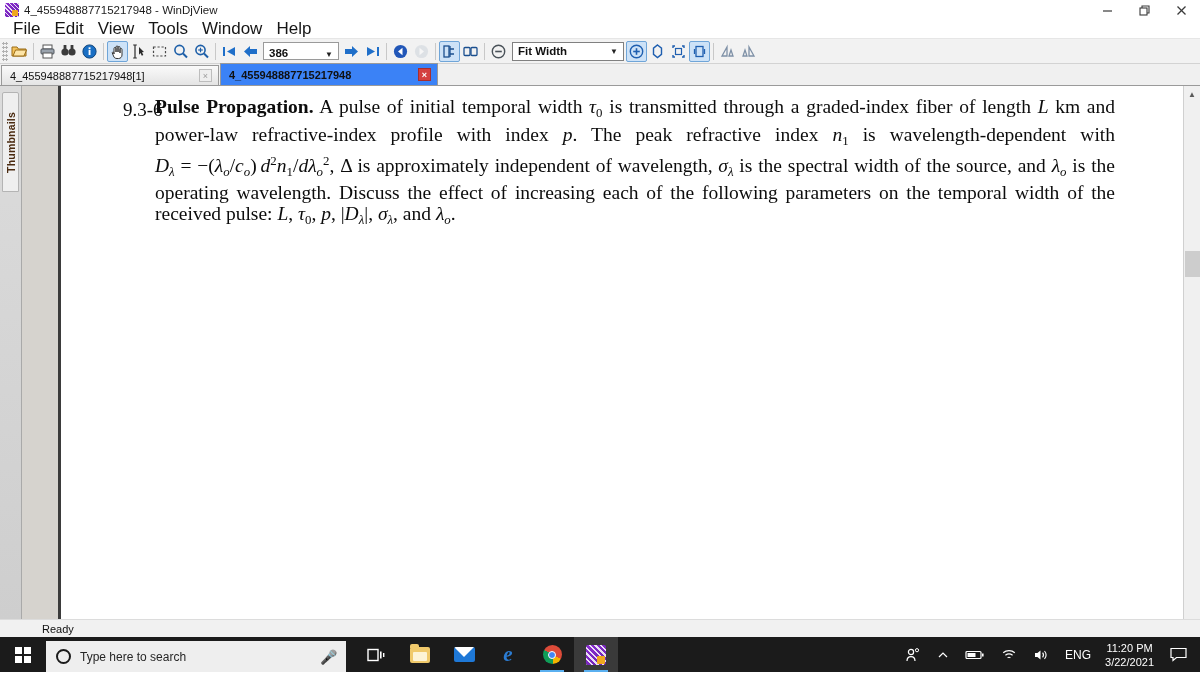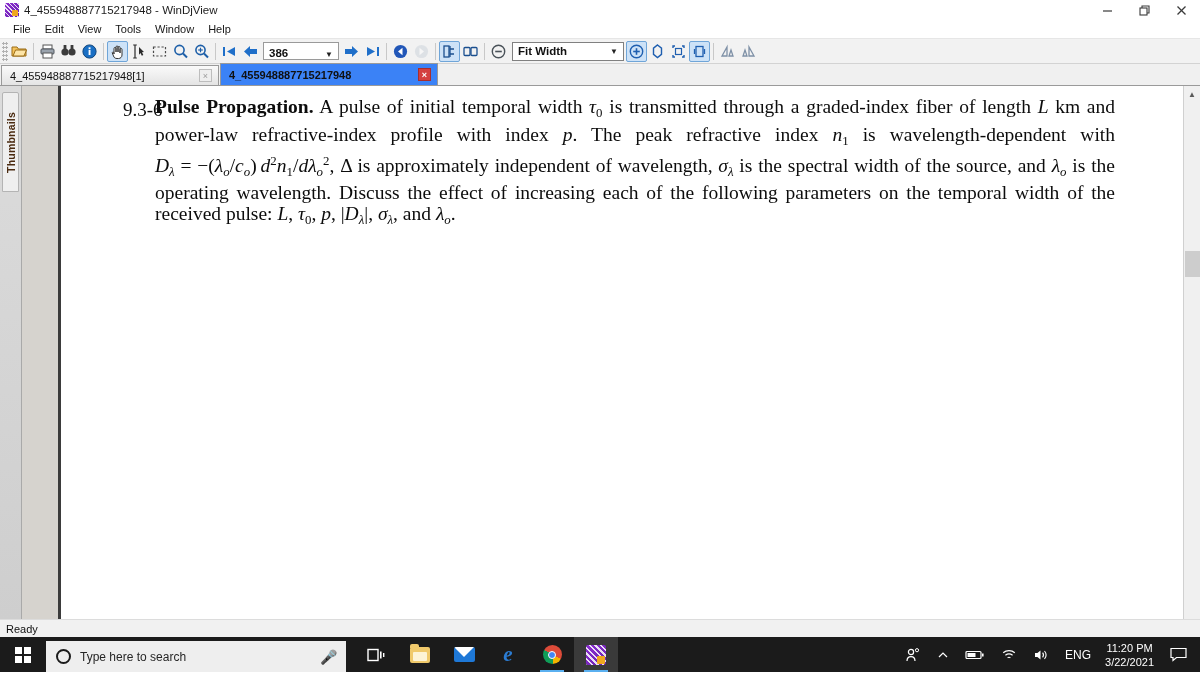--- a/index.html
+++ b/index.html
@@ -58,21 +58,21 @@
   
   .menubar {
     height: 19px;
     background: #ffffff;
     display: flex;
     align-items: center;
     padding-left: 6px;
     border-bottom: 1px solid #e6e6e6;
   }
   .menuitem {
-    font-size: 11px;
+    font-size: 17px;
     color: #161616;
     padding: 2px 7px;
     white-space: nowrap;
   }
 
   
   .toolbar {
     height: 25px;
     background: #f2f2f2;
     border-bottom: 1px solid #d3d3d3;
@@ -282,20 +282,21 @@
   
   .statusbar {
     height: 18px;
     background: #f1f1f1;
     border-top: 1px solid #dcdcdc;
     display: flex;
     align-items: center;
     font-size: 11px;
     color: #111;
     position: relative;
+    padding-left: 36px;
   }
   .sb-ready { padding-left: 6px; }
   .sb-right { position: absolute; right: 0; top:0; height:18px; display: flex; align-items:center; }
   .sb-cell {
     padding: 0 12px;
     height: 18px;
     display:flex; align-items:center;
     border-left: 1px solid #d4d4d4;
     white-space: nowrap;
   }

